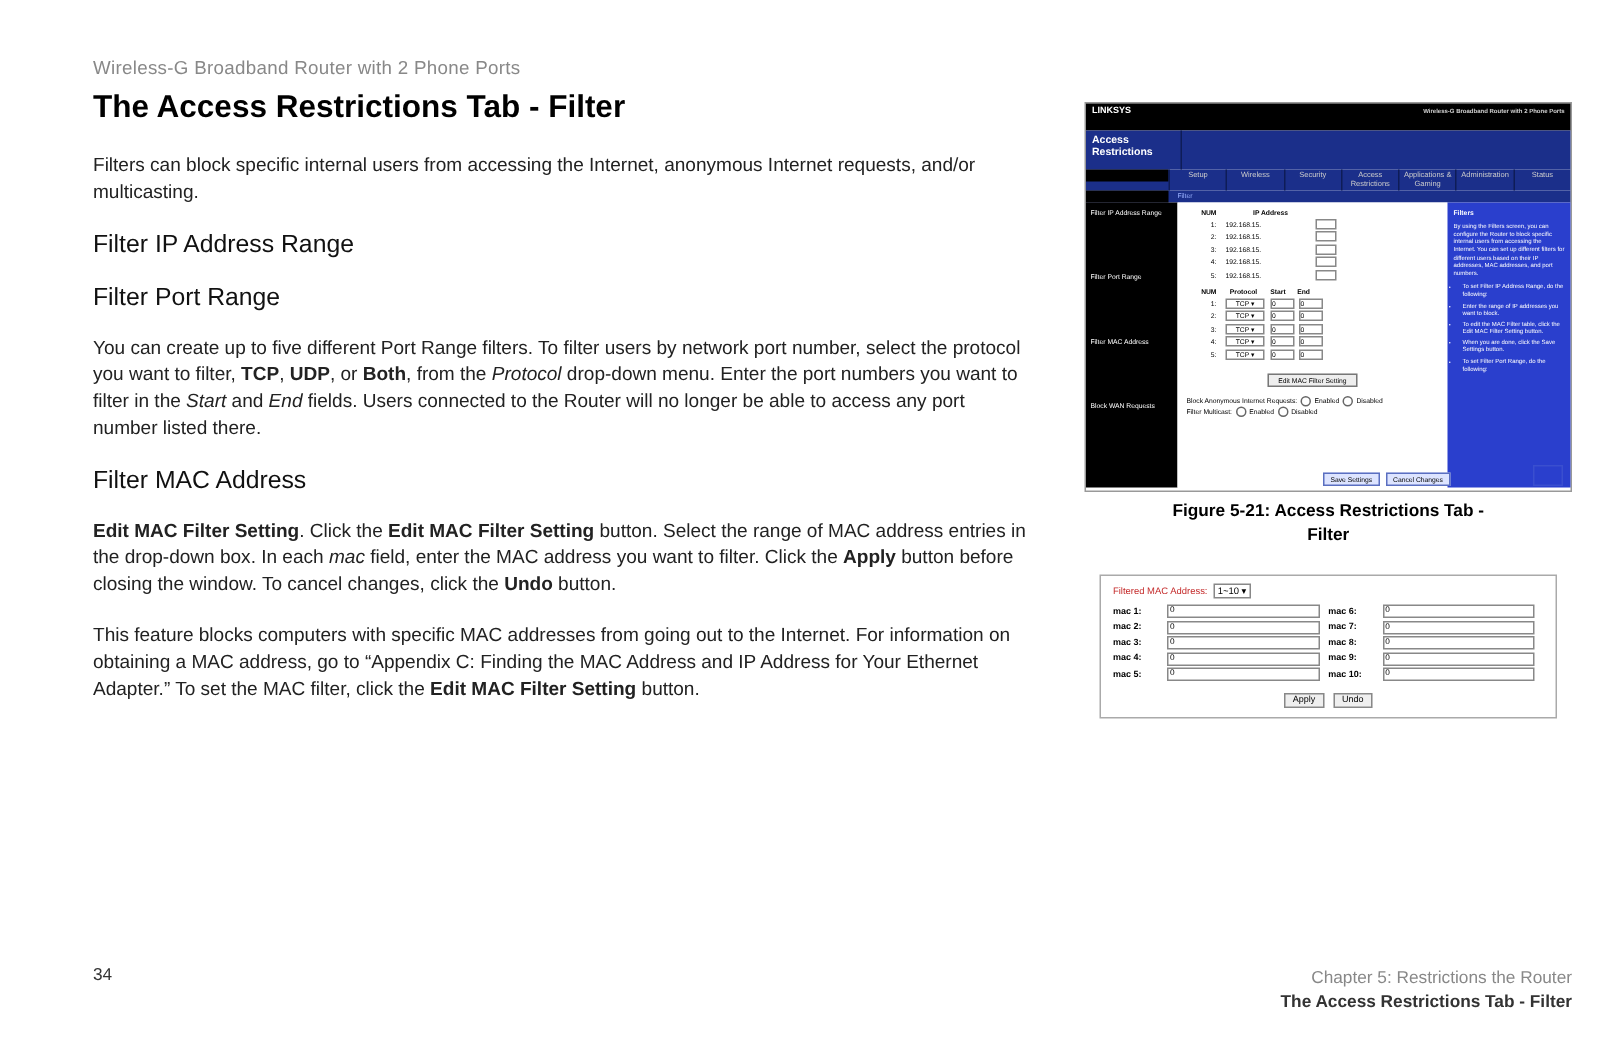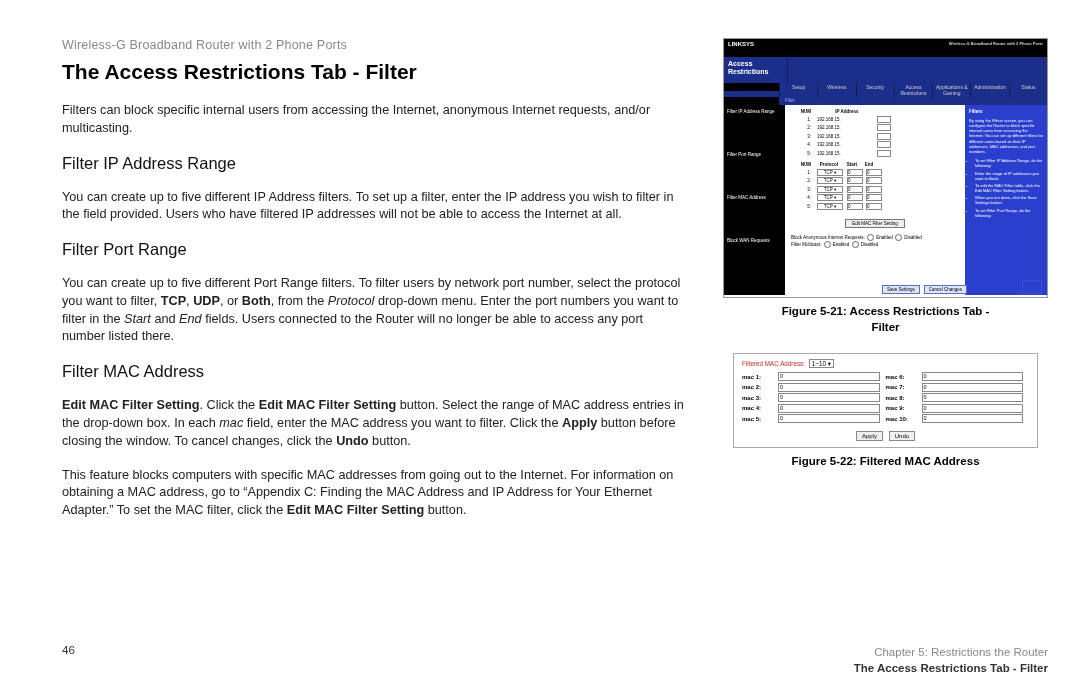--- a/index.html
+++ b/index.html
@@ -19,20 +19,21 @@
     box-sizing: border-box;
     padding: 38px 32px 22px 62px;
   }
   .col-left {
     width: 640px;
     float: left;
   }
   .col-right {
     width: 325px;
     float: right;
+    margin-top: 30px;
   }
   .product-line {
     font-size: 12.5px;
     color: #888;
     letter-spacing: 0.2px;
     margin: 0 0 8px 0;
   }
   h1.heading {
     font-size: 21px;
     font-weight: bold;
@@ -262,21 +263,20 @@
 </head>
 <body>
 
 <div class="page">
   <div class="col-left">
     <p class="product-line">Wireless-G Broadband Router with 2 Phone Ports</p>
     <h1 class="heading">The Access Restrictions Tab - Filter</h1>
     <p class="body">Filters can block specific internal users from accessing the Internet, anonymous Internet requests, and/or multicasting.</p>
 
     <h2 class="subhead">Filter IP Address Range</h2>
-    <p class="body">You can create up to five different IP Address filters. To set up a filter, enter the IP address you wish to filter in the field provided. Users who have filtered IP addresses will not be able to access the Internet at all.</p>
 
     <h2 class="subhead">Filter Port Range</h2>
     <p class="body" id="port-body">You can create up to five different Port Range filters. To filter users by network port number, select the protocol you want to filter, <b>TCP</b>, <b>UDP</b>, or <b>Both</b>, from the <i>Protocol</i> drop-down menu. Enter the port numbers you want to filter in the <i>Start</i> and <i>End</i> fields. Users connected to the Router will no longer be able to access any port number listed there.</p>
 
     <h2 class="subhead">Filter MAC Address</h2>
     <p class="body" id="mac-body2"><b>Edit MAC Filter Setting</b>. Click the <b>Edit MAC Filter Setting</b> button. Select the range of MAC address entries in the drop-down box. In each <i>mac</i> field, enter the MAC address you want to filter.  Click the <b>Apply</b> button before closing the window. To cancel changes, click the <b>Undo</b> button.</p>
     <p class="body" id="mac-body1">This feature blocks computers with specific MAC addresses from going out to the Internet. For information on obtaining a MAC address, go to “Appendix C: Finding the MAC Address and IP Address for Your Ethernet Adapter.” To set the MAC filter, click the <b>Edit MAC Filter Setting</b> button.</p>
   </div>
 
   <div class="col-right">
@@ -452,23 +452,22 @@
               <span class="lbl">mac 10:</span>
               <span class="inp">0</span>
             </div>
           </div>
       </div>
       <div class="btnrow">
         <span class="b">Apply</span>
         <span class="b">Undo</span>
       </div>
     </div>
-    <div class="caption">Figure 5-22: Filtered MAC Address</div>
   </div>
 
   <div class="footer">
-    <div class="page-no">46</div>
+    <div class="page-no">34</div>
     <div class="right">
       <div class="chapter">Chapter 5: Restrictions the Router</div>
       <div class="section">The Access Restrictions Tab - Filter</div>
     </div>
   </div>
 </div>
 
 </body></html>

